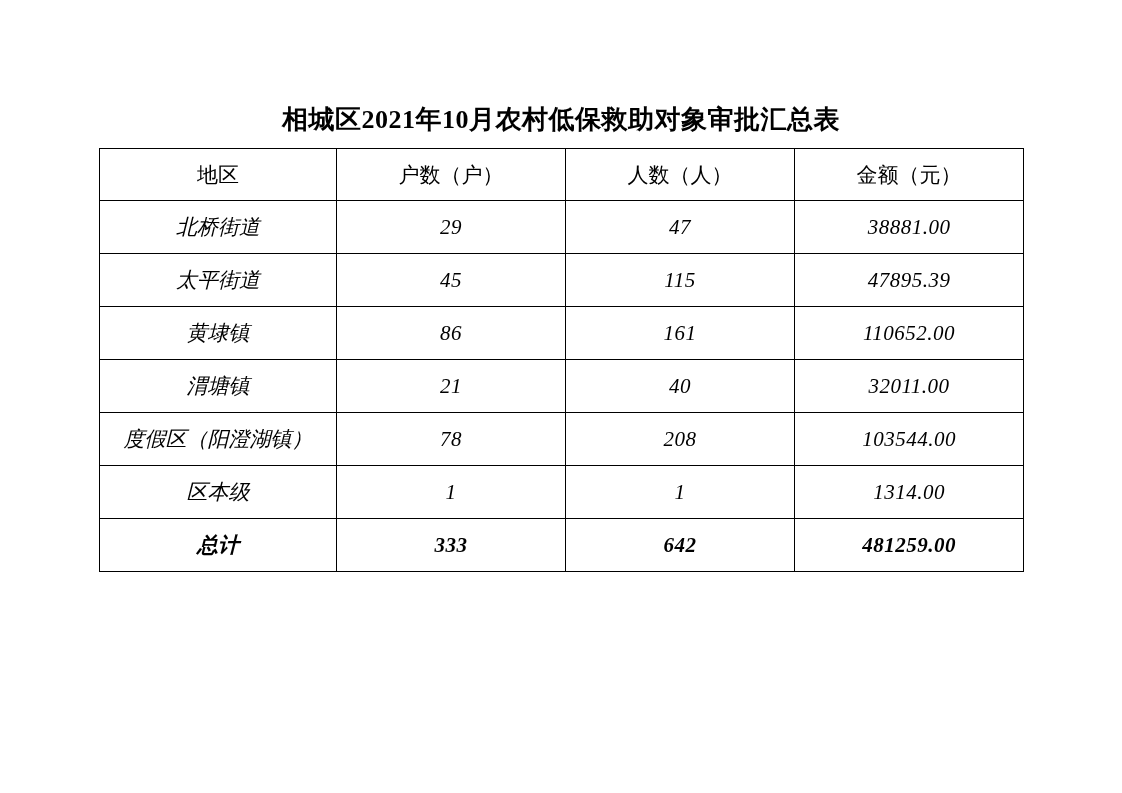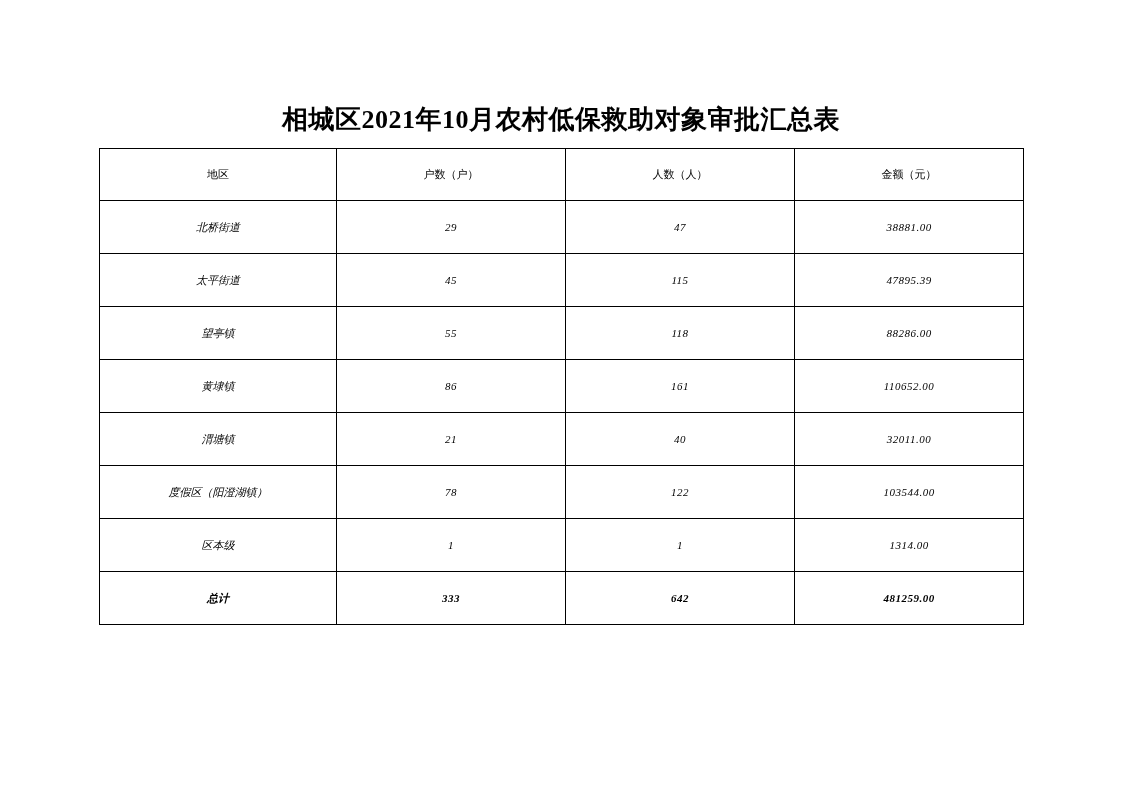--- a/index.html
+++ b/index.html
@@ -41,21 +41,21 @@
   }
   table.summary {
     border-collapse: collapse;
     width: 924px;
     table-layout: fixed;
   }
   table.summary td, table.summary th {
     border: 1px solid #000000;
     text-align: center;
     vertical-align: middle;
-    font-size: 11px;
+    font-size: 21px;
     font-weight: normal;
     font-family: "Liberation Serif", "DejaVu Serif", serif;
     padding: 0;
   }
   table.summary thead td {
     height: 51px;
   }
   table.summary tbody td {
     height: 52px;
     font-style: italic;
@@ -102,41 +102,35 @@
           <td class="num">47</td>
           <td class="num">38881.00</td>
         </tr>
         <tr>
           <td>太平街道</td>
           <td class="num">45</td>
           <td class="num">115</td>
           <td class="num">47895.39</td>
         </tr>
         <tr>
-          <td>望亭镇</td>
-          <td class="num">55</td>
-          <td class="num">118</td>
-          <td class="num">88286.00</td>
-        </tr>
-        <tr>
           <td>黄埭镇</td>
           <td class="num">86</td>
           <td class="num">161</td>
           <td class="num">110652.00</td>
         </tr>
         <tr>
           <td>渭塘镇</td>
           <td class="num">21</td>
           <td class="num">40</td>
           <td class="num">32011.00</td>
         </tr>
         <tr>
           <td>度假区（阳澄湖镇）</td>
           <td class="num">78</td>
-          <td class="num">122</td>
+          <td class="num">208</td>
           <td class="num">103544.00</td>
         </tr>
         <tr>
           <td>区本级</td>
           <td class="num">1</td>
           <td class="num">1</td>
           <td class="num">1314.00</td>
         </tr>
         <tr class="total-row">
           <td>总计</td>

